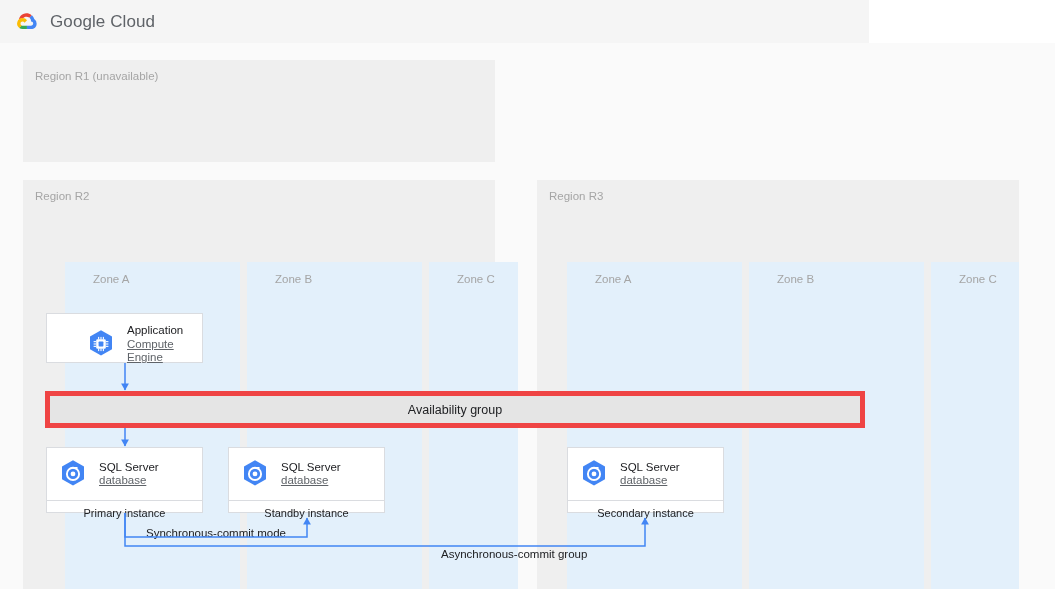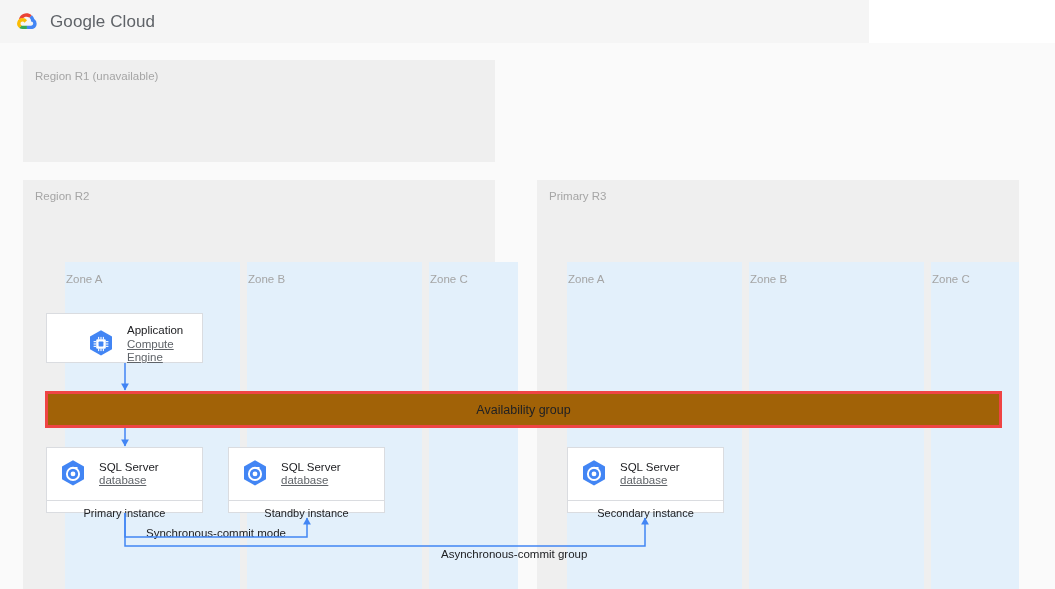--- a/index.html
+++ b/index.html
@@ -59,21 +59,21 @@
 
   
   .zone {
     position: absolute;
     background: #e3f0fb;
     top: 82px;
     height: 330px;
   }
   .zone-label {
     position: absolute;
-    left: 1px; top: 11px;
+    left: 28px; top: 11px;
     font-size: 11.5px;
     color: #a5a5a5;
   }
   .r2 .zone.a { left: 42px;  width: 175px; }
   .r2 .zone.b { left: 224px; width: 175px; }
   .r2 .zone.c { left: 406px; width: 89px;  }
   .r3 .zone.a { left: 30px;  width: 175px; }
   .r3 .zone.b { left: 212px; width: 175px; }
   .r3 .zone.c { left: 394px; width: 88px;  }
 
@@ -113,23 +113,23 @@
 
   #app-card  { left: 46px;  top: 270px; width: 157px; height: 50px; padding-left: 28px; }
   #db-primary   { left: 46px;  top: 404px; width: 157px; height: 66px; }
   #db-standby   { left: 228px; top: 404px; width: 157px; height: 66px; }
   #db-secondary { left: 567px; top: 404px; width: 157px; height: 66px; }
 
   
   #availability-group {
     position: absolute;
     left: 45px; top: 348px;
-    width: 957px; height: 37px;
-    background: #a16207;
-    border: 3px solid #ef4444;
+    width: 820px; height: 37px;
+    background: #e5e5e5;
+    border: 5px solid #ef4444;
     box-sizing: border-box;
     display: flex;
     align-items: center;
     justify-content: center;
     font-size: 12.5px;
     color: #202124;
   }
 
   
   #connectors {
@@ -178,21 +178,21 @@
     </div>
     <div class="zone b">
       <span class="zone-label">Zone B</span>
     </div>
     <div class="zone c">
       <span class="zone-label">Zone C</span>
     </div>
   </div>
 
   <div class="region r3" id="region-r3">
-    <span class="region-label">Primary R3</span>
+    <span class="region-label">Region R3</span>
 
     <div class="zone a">
       <span class="zone-label">Zone A</span>
     </div>
     <div class="zone b">
       <span class="zone-label">Zone B</span>
     </div>
     <div class="zone c">
       <span class="zone-label">Zone C</span>
     </div>

